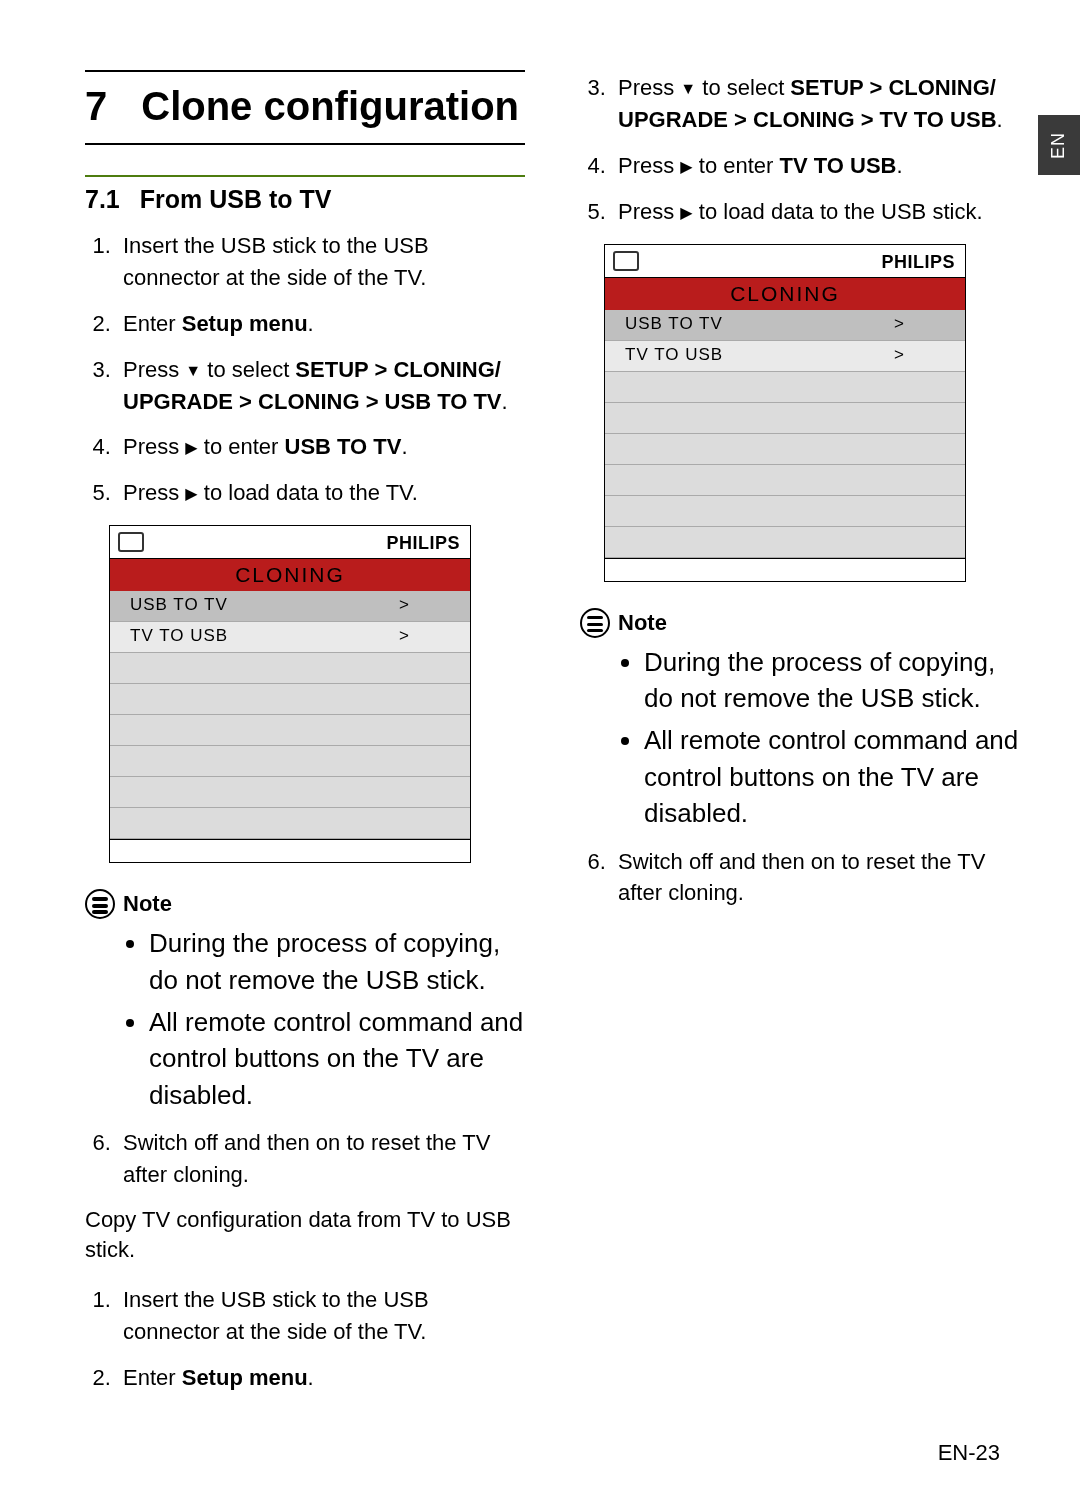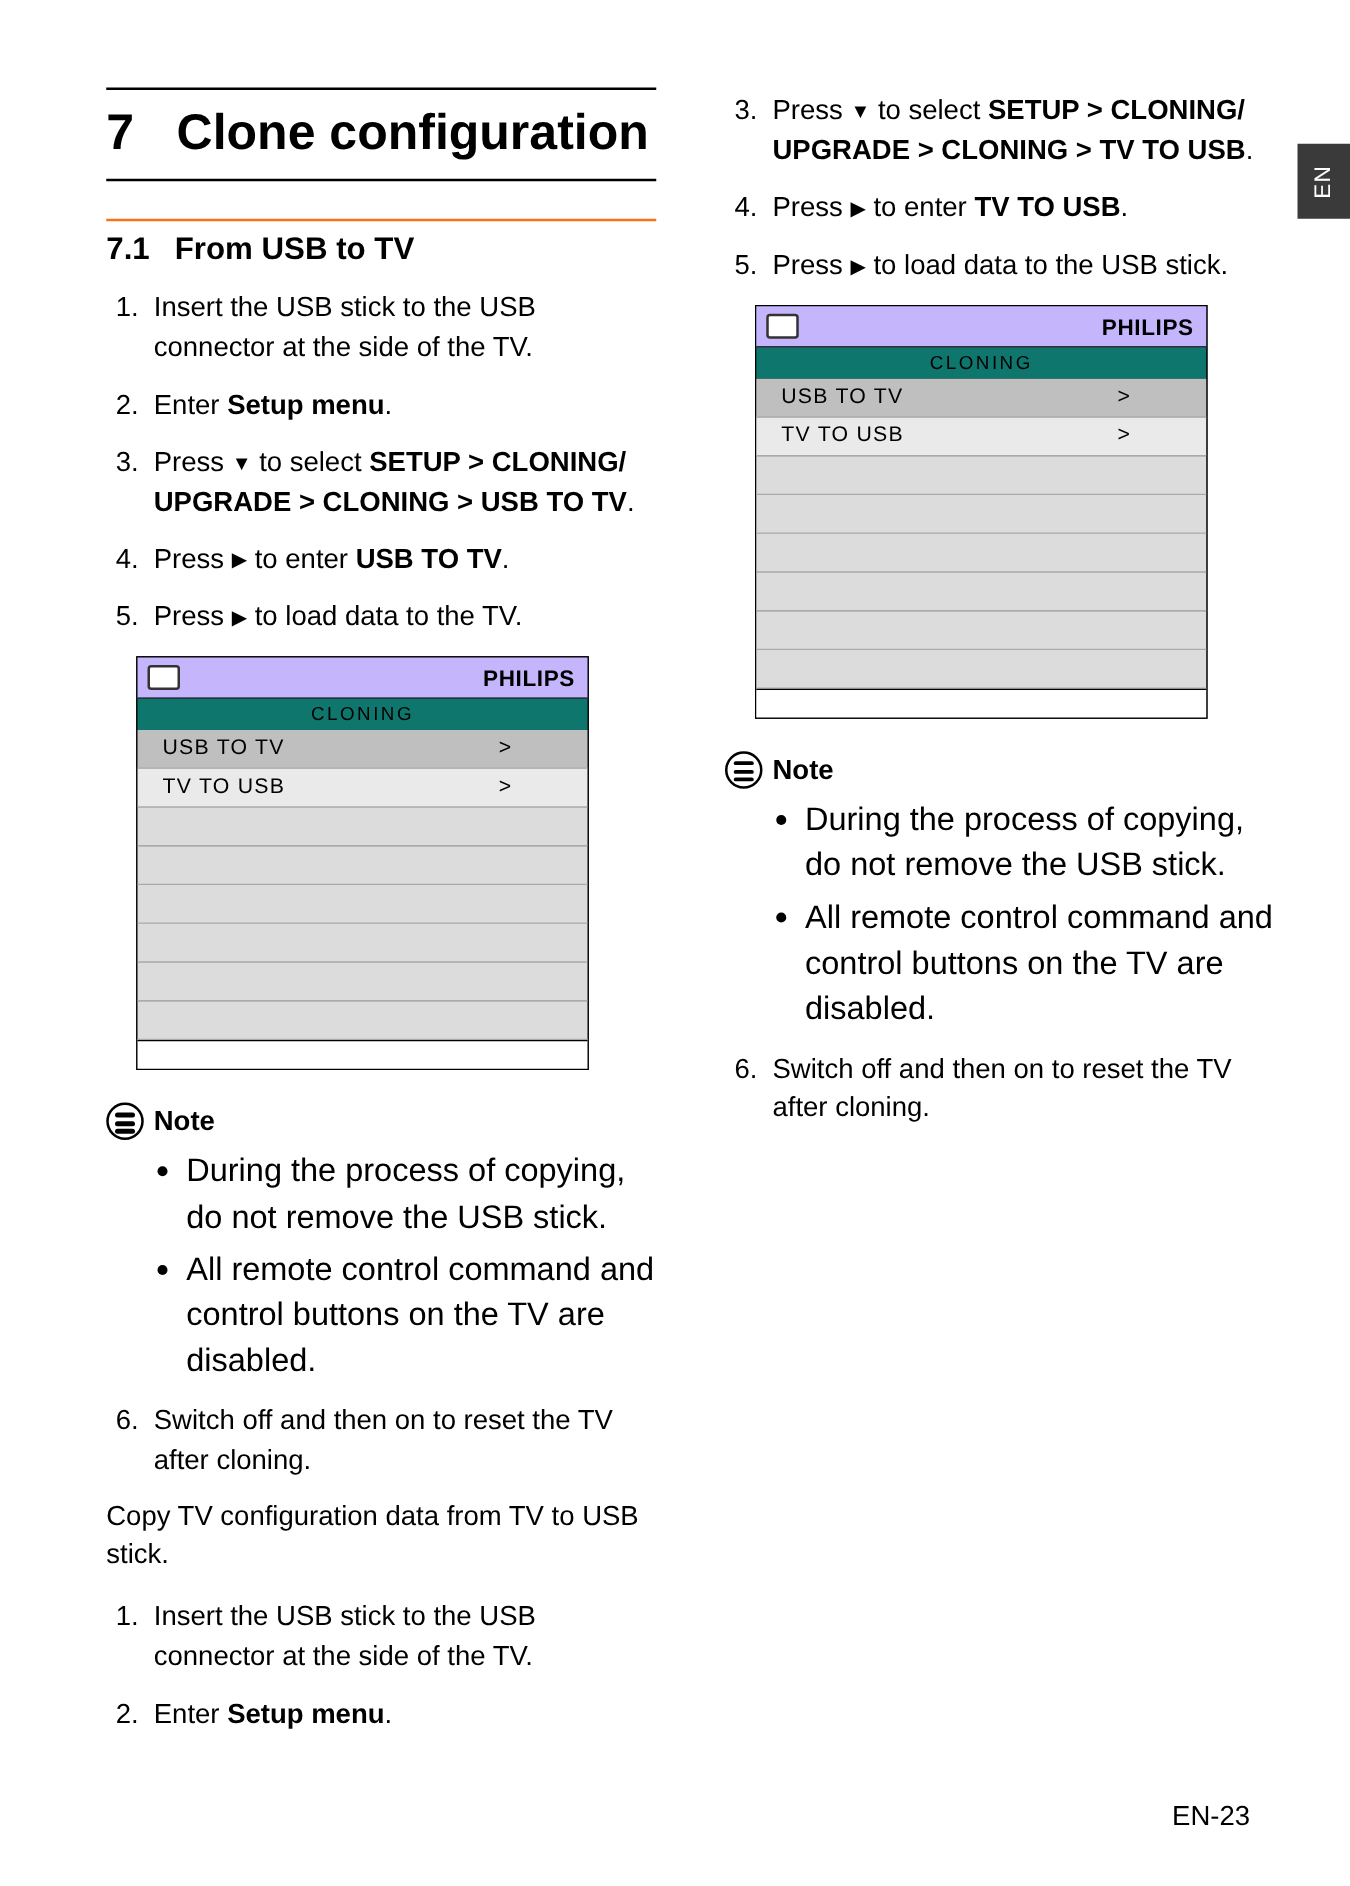--- a/index.html
+++ b/index.html
@@ -53,21 +53,21 @@
     border-bottom: 2px solid #000;
     padding: 12px 0 14px 0;
   }
   h1.chapter .chno { flex: 0 0 auto; }
 
   .section-title {
     display: flex;
     gap: 20px;
     font-size: 25px;
     font-weight: 700;
-    border-top: 2px solid #f97316;
+    border-top: 2px solid #4d7c0f;
     padding-top: 8px;
     margin: 30px 0 16px 0;
   }
 
   .body-text {
     font-size: 22px;
     line-height: 1.35;
     margin: 0 0 20px 0;
   }
 
@@ -85,37 +85,37 @@
   .tri { font-size: 16px; vertical-align: 1px; }
 
   
   .tvshot {
     margin: 16px 0 20px 24px;
     width: 360px;
     border: 1px solid #000;
     background: #000;
   }
   .tvshot .topbar {
-    background: #c4b5fd;
+    background: #ffffff;
     display: flex;
     align-items: flex-end;
     justify-content: space-between;
     padding: 4px 10px 4px 6px;
     border-bottom: 1px solid #000;
   }
   .tvshot .brand {
     font-weight: 700;
     font-size: 18px;
     letter-spacing: 0.5px;
   }
   .tvshot .title {
-    background: #0f766e;
+    background: #b91c1c;
     color: #000;
     text-align: center;
-    font-size: 15px;
+    font-size: 21px;
     letter-spacing: 2px;
     padding: 4px 0;
   }
   .tvshot .rows { }
   .tvshot .row {
     display: flex;
     justify-content: space-between;
     padding: 4px 60px 4px 20px;
     font-size: 17px;
     letter-spacing: 1px;

